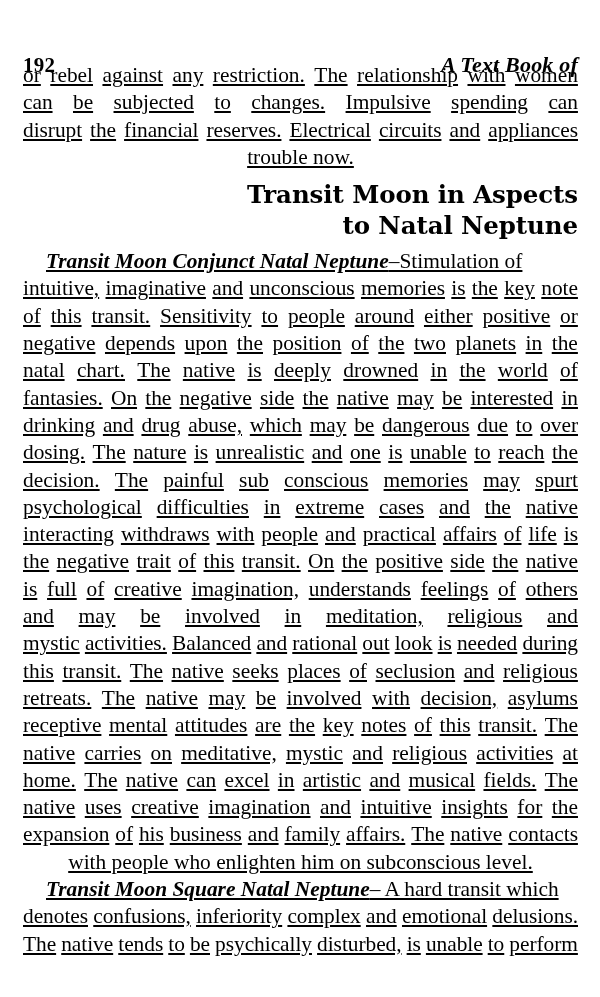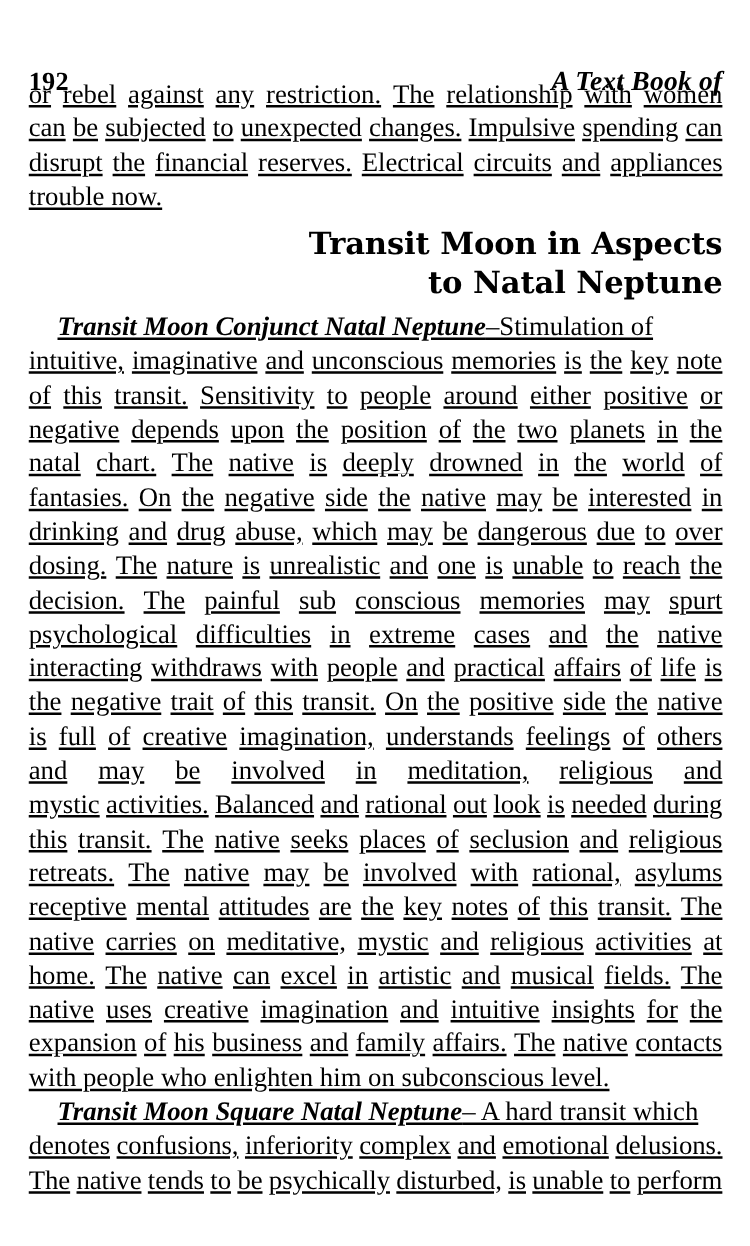--- a/index.html
+++ b/index.html
@@ -60,21 +60,21 @@
     display: flex;
     justify-content: space-between;
     font-size: 21.4px;
     line-height: 27.3px;
     height: 27.3px;
     white-space: pre;
     overflow: visible;
   }
   .ln.last {           
     display: block;
-    text-align: left;
+    text-align: center;
   }
   .ln.tight {          
     letter-spacing: -0.05px;
   }
   .ln > span {
     display: inline-block;
   }
   .indent {
     display: inline-block;
     width: 23px;
@@ -111,21 +111,21 @@
 
   <div class="running-head">
     <span class="folio">192</span>
     <span class="book-title">A Text Book of</span>
   </div>
 
   <div class="textblock">
 
     <div class="para">
       <div class="ln"><span>or</span><span>rebel</span><span>against</span><span>any</span><span>restriction.</span><span>The</span><span>relationship</span><span>with</span><span>women</span></div>
-      <div class="ln tight"><span>can</span><span>be</span><span>subjected</span><span>to</span><span>unexpected</span><span>changes.</span><span>Impulsive</span><span>spending</span><span>can</span></div>
+      <div class="ln tight"><span>can</span><span>be</span><span>subjected</span><span>to</span><span>changes.</span><span>Impulsive</span><span>spending</span><span>can</span></div>
       <div class="ln tight"><span>disrupt</span><span>the</span><span>financial</span><span>reserves.</span><span>Electrical</span><span>circuits</span><span>and</span><span>appliances</span></div>
       <div class="ln last">trouble now.</div>
     </div>
 
     <h2 class="section-heading">
       <span class="hl">Transit Moon in Aspects</span>
       <span class="hl">to Natal Neptune</span>
     </h2>
 
     <div class="para">
@@ -140,21 +140,21 @@
       <div class="ln tight"><span>drinking</span><span>and</span><span>drug</span><span>abuse,</span><span>which</span><span>may</span><span>be</span><span>dangerous</span><span>due</span><span>to</span><span>over</span></div>
       <div class="ln tight"><span>dosing.</span><span>The</span><span>nature</span><span>is</span><span>unrealistic</span><span>and</span><span>one</span><span>is</span><span>unable</span><span>to</span><span>reach</span><span>the</span></div>
       <div class="ln"><span>decision.</span><span>The</span><span>painful</span><span>sub</span><span>conscious</span><span>memories</span><span>may</span><span>spurt</span></div>
       <div class="ln"><span>psychological</span><span>difficulties</span><span>in</span><span>extreme</span><span>cases</span><span>and</span><span>the</span><span>native</span></div>
       <div class="ln tight"><span>interacting</span><span>withdraws</span><span>with</span><span>people</span><span>and</span><span>practical</span><span>affairs</span><span>of</span><span>life</span><span>is</span></div>
       <div class="ln"><span>the</span><span>negative</span><span>trait</span><span>of</span><span>this</span><span>transit.</span><span>On</span><span>the</span><span>positive</span><span>side</span><span>the</span><span>native</span></div>
       <div class="ln"><span>is</span><span>full</span><span>of</span><span>creative</span><span>imagination,</span><span>understands</span><span>feelings</span><span>of</span><span>others</span></div>
       <div class="ln"><span>and</span><span>may</span><span>be</span><span>involved</span><span>in</span><span>meditation,</span><span>religious</span><span>and</span></div>
       <div class="ln tight"><span>mystic</span><span>activities.</span><span>Balanced</span><span>and</span><span>rational</span><span>out</span><span>look</span><span>is</span><span>needed</span><span>during</span></div>
       <div class="ln"><span>this</span><span>transit.</span><span>The</span><span>native</span><span>seeks</span><span>places</span><span>of</span><span>seclusion</span><span>and</span><span>religious</span></div>
-      <div class="ln"><span>retreats.</span><span>The</span><span>native</span><span>may</span><span>be</span><span>involved</span><span>with</span><span>rational,</span><span>asylums</span></div>
+      <div class="ln"><span>retreats.</span><span>The</span><span>native</span><span>may</span><span>be</span><span>involved</span><span>with</span><span>decision,</span><span>asylums</span></div>
     </div>
 
     <div class="para">
       <div class="ln"><span>receptive</span><span>mental</span><span>attitudes</span><span>are</span><span>the</span><span>key</span><span>notes</span><span>of</span><span>this</span><span>transit.</span><span>The</span></div>
       <div class="ln"><span>native</span><span>carries</span><span>on</span><span>meditative,</span><span>mystic</span><span>and</span><span>religious</span><span>activities</span><span>at</span></div>
       <div class="ln"><span>home.</span><span>The</span><span>native</span><span>can</span><span>excel</span><span>in</span><span>artistic</span><span>and</span><span>musical</span><span>fields.</span><span>The</span></div>
       <div class="ln"><span>native</span><span>uses</span><span>creative</span><span>imagination</span><span>and</span><span>intuitive</span><span>insights</span><span>for</span><span>the</span></div>
       <div class="ln tight"><span>expansion</span><span>of</span><span>his</span><span>business</span><span>and</span><span>family</span><span>affairs.</span><span>The</span><span>native</span><span>contacts</span></div>
       <div class="ln last">with people who enlighten him on subconscious level.</div>
     </div>

